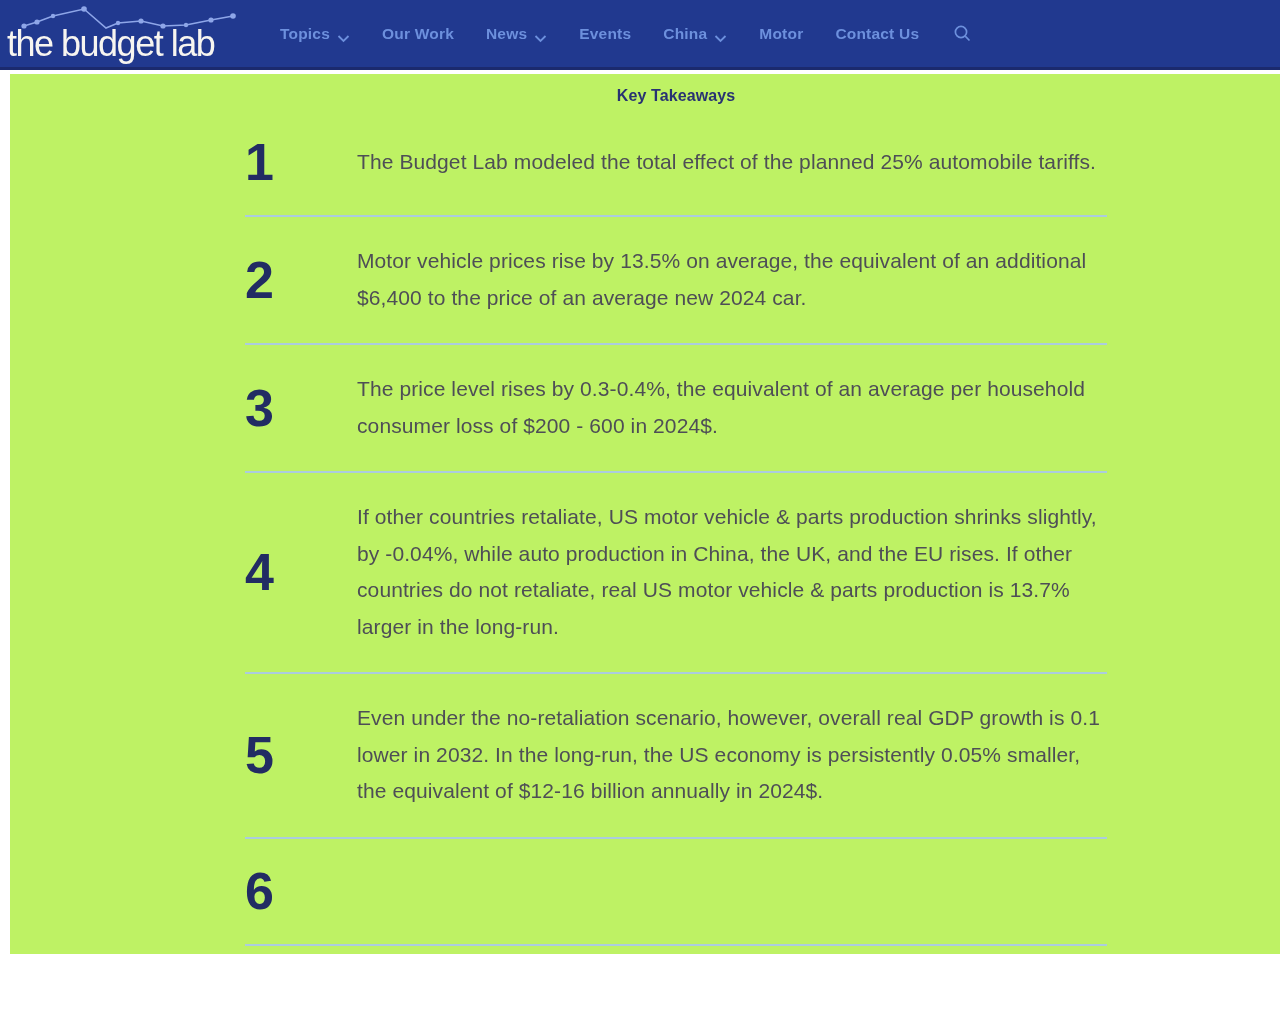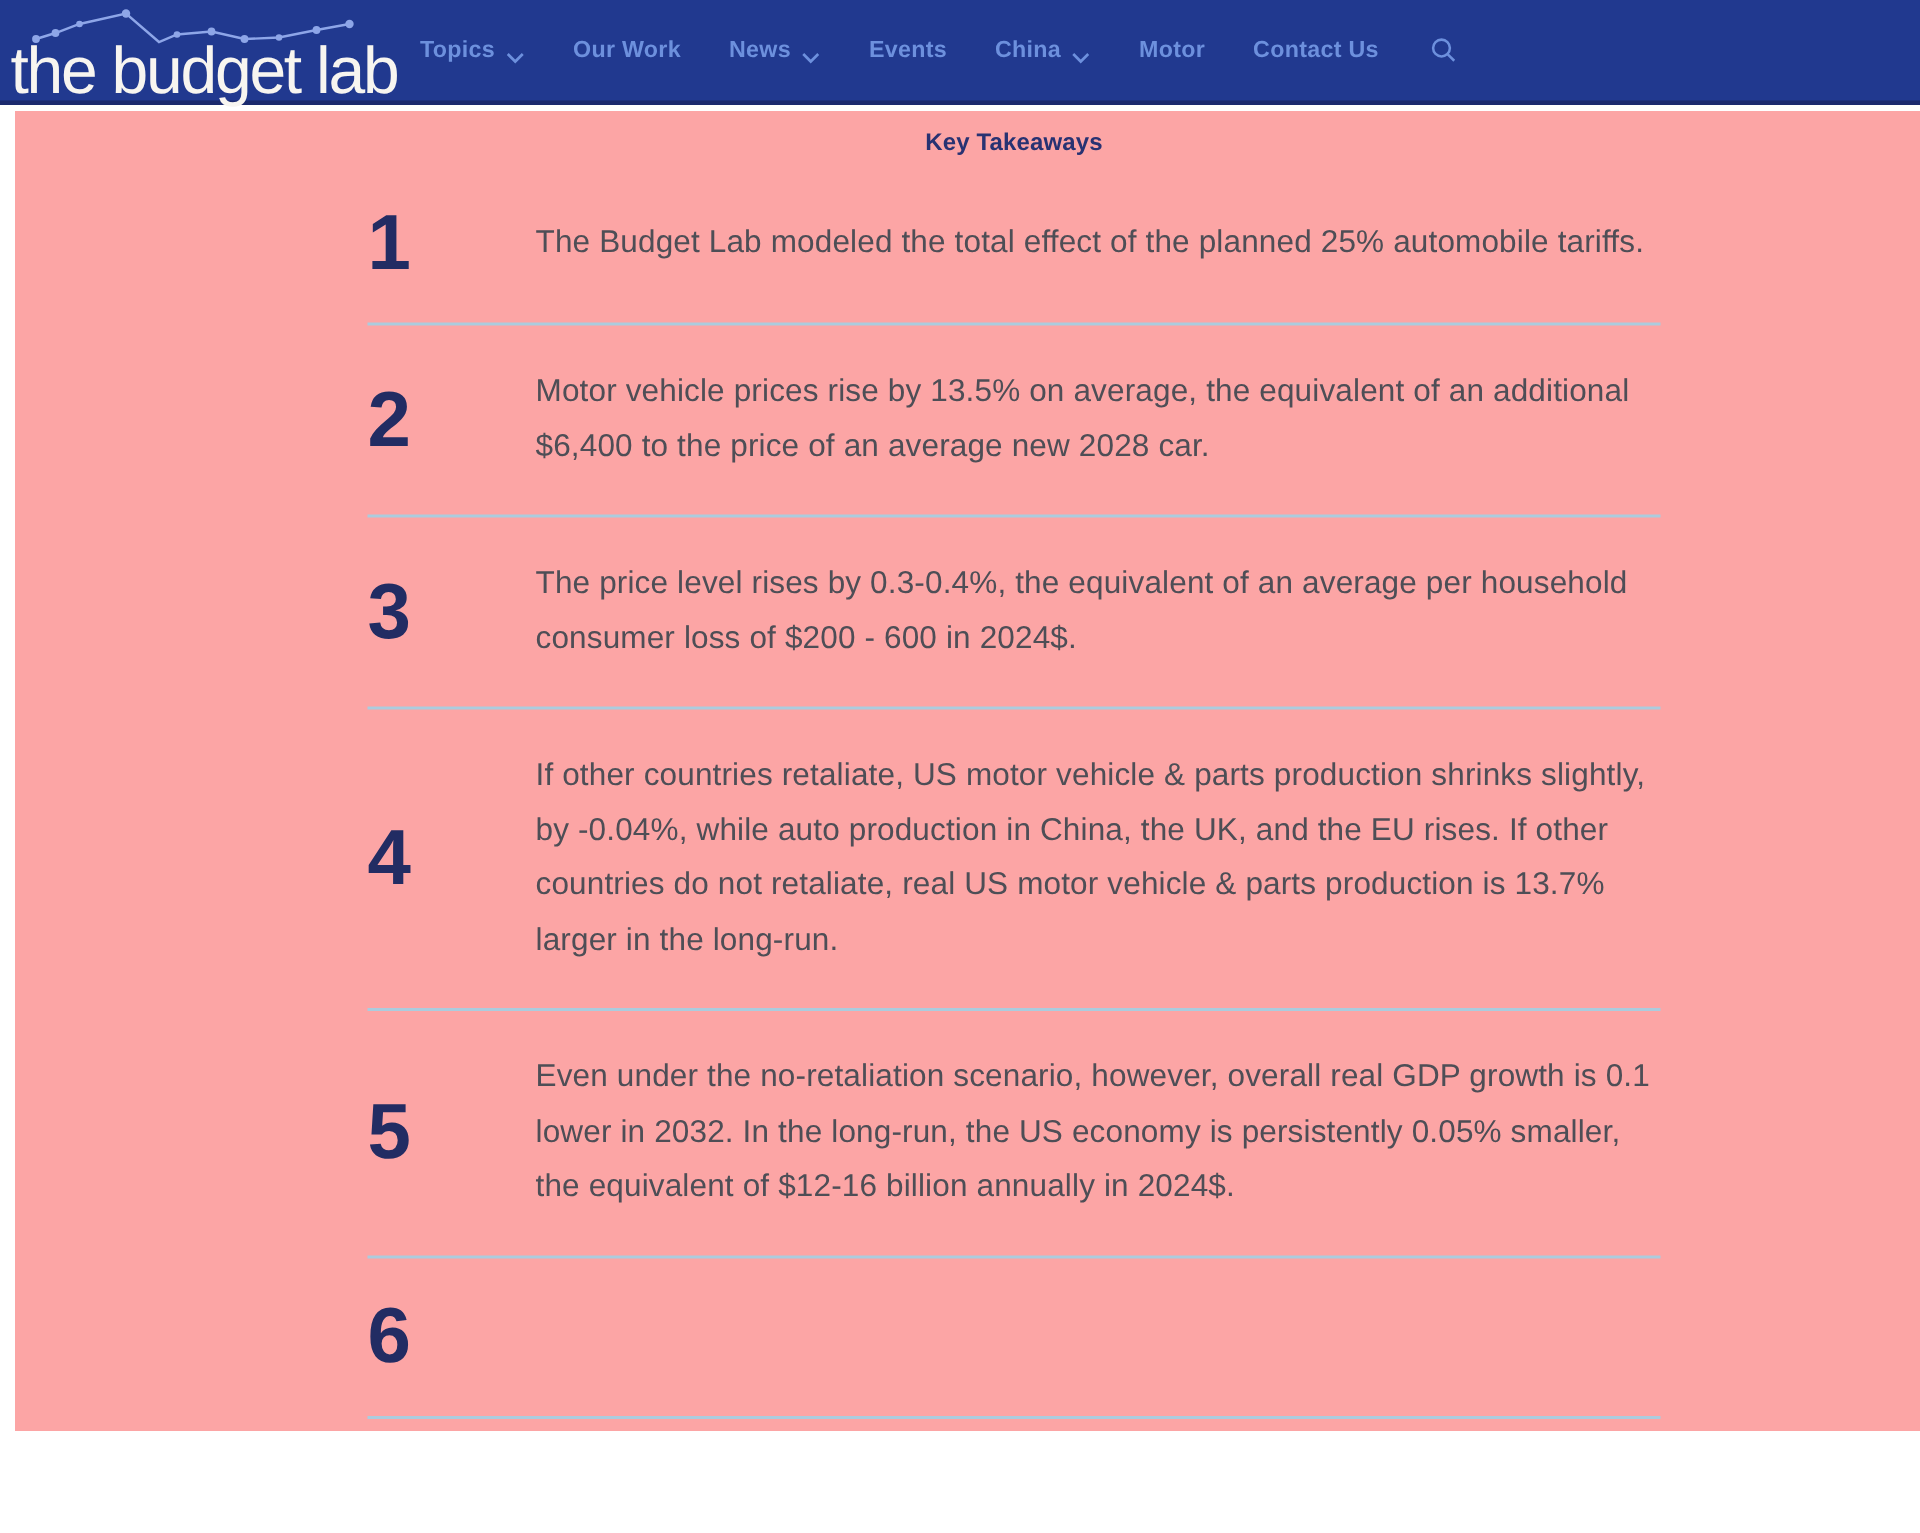--- a/index.html
+++ b/index.html
@@ -31,21 +31,21 @@
   .brand-spark {
     position: absolute;
     left: 4px;
     top: 2px;
   }
   .brand-text {
     position: absolute;
     left: 0;
     top: 22px;
     color: #f7f5f0;
-    font-size: 44px;
+    font-size: 36px;
     font-weight: 400;
     letter-spacing: -1.5px;
     white-space: nowrap;
   }
   .main-nav {
     display: flex;
     align-items: center;
     margin-left: 33px;
     gap: 32px;
   }
@@ -71,21 +71,21 @@
     align-items: center;
     margin-left: 2px;
     padding: 0;
   }
 
   
   .section {
     margin-left: 10px;
     margin-top: 4px;
     width: 1270px;
-    background: #fca5a5;
+    background: #bef264;
     padding-bottom: 8px;
   }
   .content {
     width: 862px;
     margin-left: 235px;
     padding-top: 13px;
   }
   .section-heading {
     text-align: center;
     color: #283272;
@@ -191,21 +191,21 @@
   <div class="content">
     <h2 class="section-heading">Key Takeaways</h2>
 
     <div class="takeaway-row">
       <div class="takeaway-number">1</div>
       <div class="takeaway-text">The Budget Lab modeled the total effect of the planned 25% automobile tariffs.</div>
     </div>
 
     <div class="takeaway-row">
       <div class="takeaway-number">2</div>
-      <div class="takeaway-text">Motor vehicle prices rise by 13.5% on average, the equivalent of an additional $6,400 to the price of an average new 2028 car.</div>
+      <div class="takeaway-text">Motor vehicle prices rise by 13.5% on average, the equivalent of an additional $6,400 to the price of an average new 2024 car.</div>
     </div>
 
     <div class="takeaway-row">
       <div class="takeaway-number">3</div>
       <div class="takeaway-text">The price level rises by 0.3-0.4%, the equivalent of an average per household consumer loss of $200 - 600 in 2024$.</div>
     </div>
 
     <div class="takeaway-row">
       <div class="takeaway-number">4</div>
       <div class="takeaway-text">If other countries retaliate, US motor vehicle &amp; parts production shrinks slightly, by -0.04%, while auto production in China, the UK, and the EU rises. If other countries do not retaliate, real US motor vehicle &amp; parts production is 13.7% larger in the long-run.</div>

